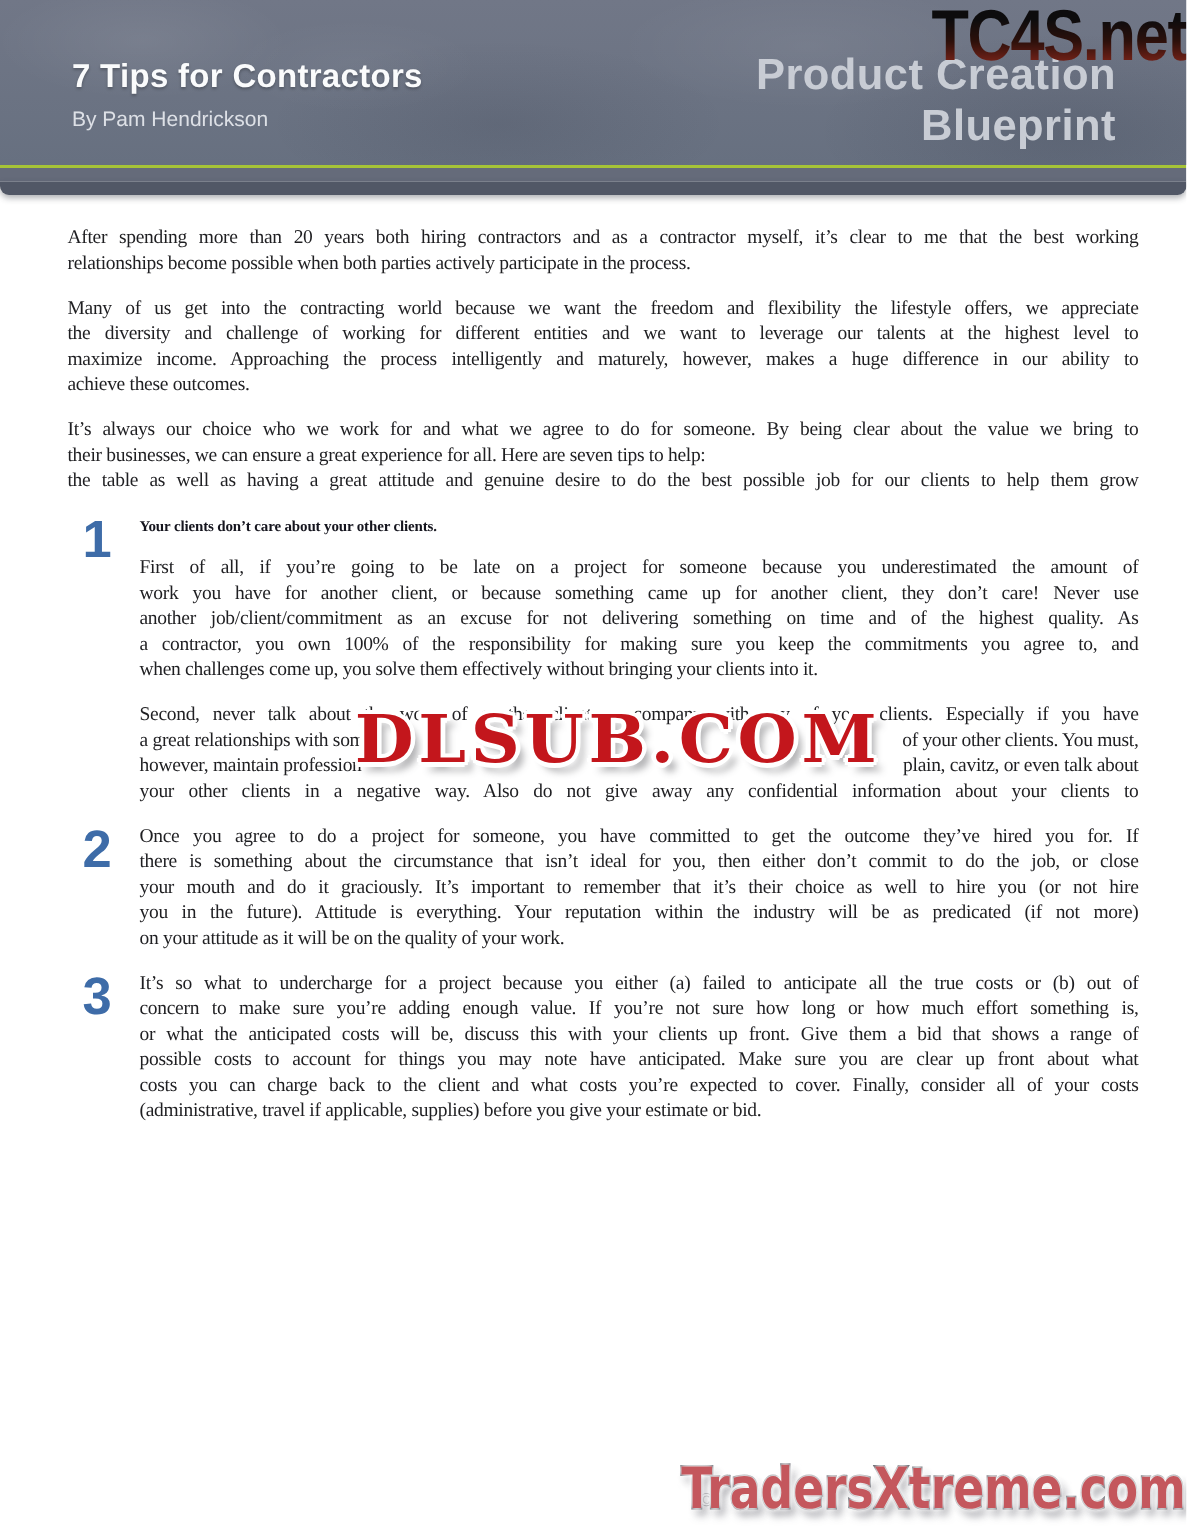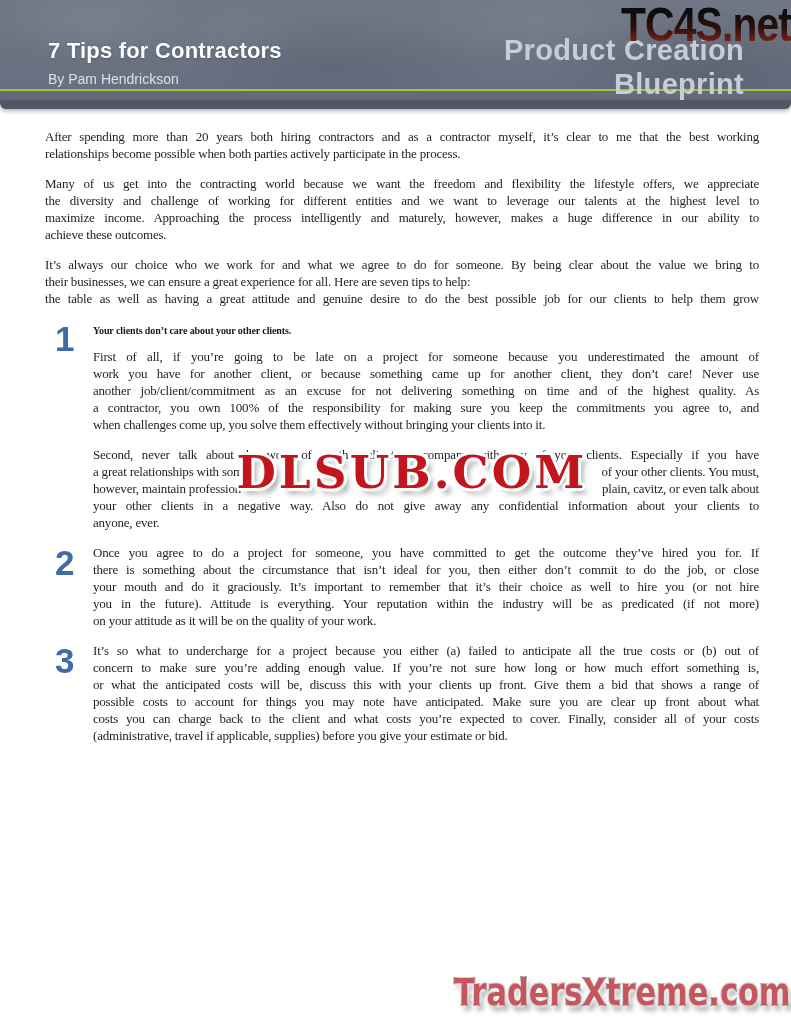--- a/index.html
+++ b/index.html
@@ -5,21 +5,21 @@
   * { margin:0; padding:0; box-sizing:border-box; }
   html,body { background:#ffffff; }
   .page {
     position:relative; width:791px; height:1024px; background:#fff;
     overflow:hidden; font-family:"Liberation Serif", serif;
   }
 
   
   .hdr { position:relative; width:100%; }
   .hdr-main {
-    position:relative; height:89px; background-color:#6d7382;
+    position:relative; height:110px; background-color:#6d7382;
     background-image:
       radial-gradient(140px 55px at 12% 25%, rgba(255,255,255,.07), transparent 70%),
       radial-gradient(220px 80px at 42% 75%, rgba(18,22,38,.10), transparent 70%),
       radial-gradient(180px 60px at 68% 28%, rgba(255,255,255,.06), transparent 70%),
       radial-gradient(240px 95px at 90% 80%, rgba(10,15,30,.12), transparent 70%),
       radial-gradient(120px 45px at 30% 40%, rgba(255,255,255,.04), transparent 70%),
       linear-gradient(180deg, #717787, #677080);
   }
   .hdr-green { height:2px; background:#a6c437; }
   .hdr-sub { height:9px; background:#656b7a; }
@@ -163,21 +163,20 @@
             <div class="tl"><span>Second, never talk about the woes of another client or company with </span><span class="it">any</span><span> of your clients.  Especially if you have</span></div>
             <div class="tl split">
               <span><span>a great relationships with som</span></span>
               <span><span>of your other clients.  You must,</span></span>
             </div>
             <div class="tl split">
               <span><span>however, maintain profession</span></span>
               <span><span>plain, cavitz, or even talk about</span></span>
             </div>
             <div class="tl"><span>your other clients in a negative way.  Also do not give away any confidential information about your clients to</span></div>
-            <div class="tl lf"><span>anyone, ever.</span></div>
           </div>
       </div>
     </section>
 
     <section class="tip">
       <div class="tip-num">2</div>
       <div class="tip-inner">
         <div class="para">
             <div class="tl"><span>Once you agree to do a project for someone, you have committed to get the outcome they’ve hired you for.  If</span></div>
             <div class="tl"><span>there is something about the circumstance that isn’t ideal for you, then either don’t commit to do the job, or close</span></div>

